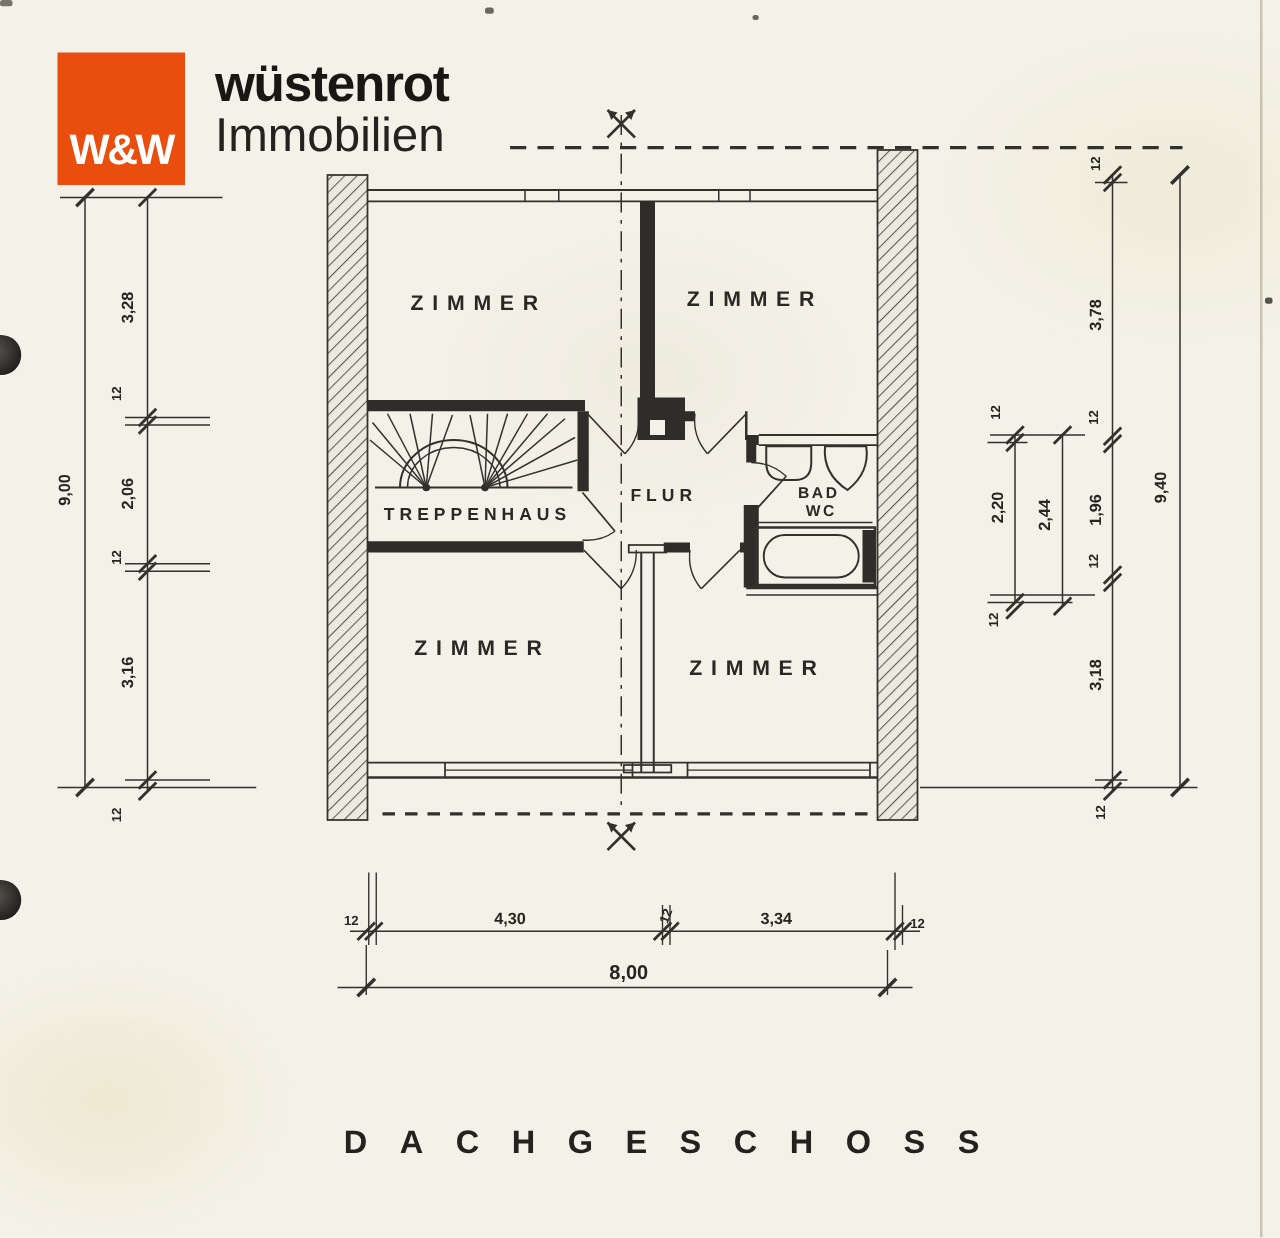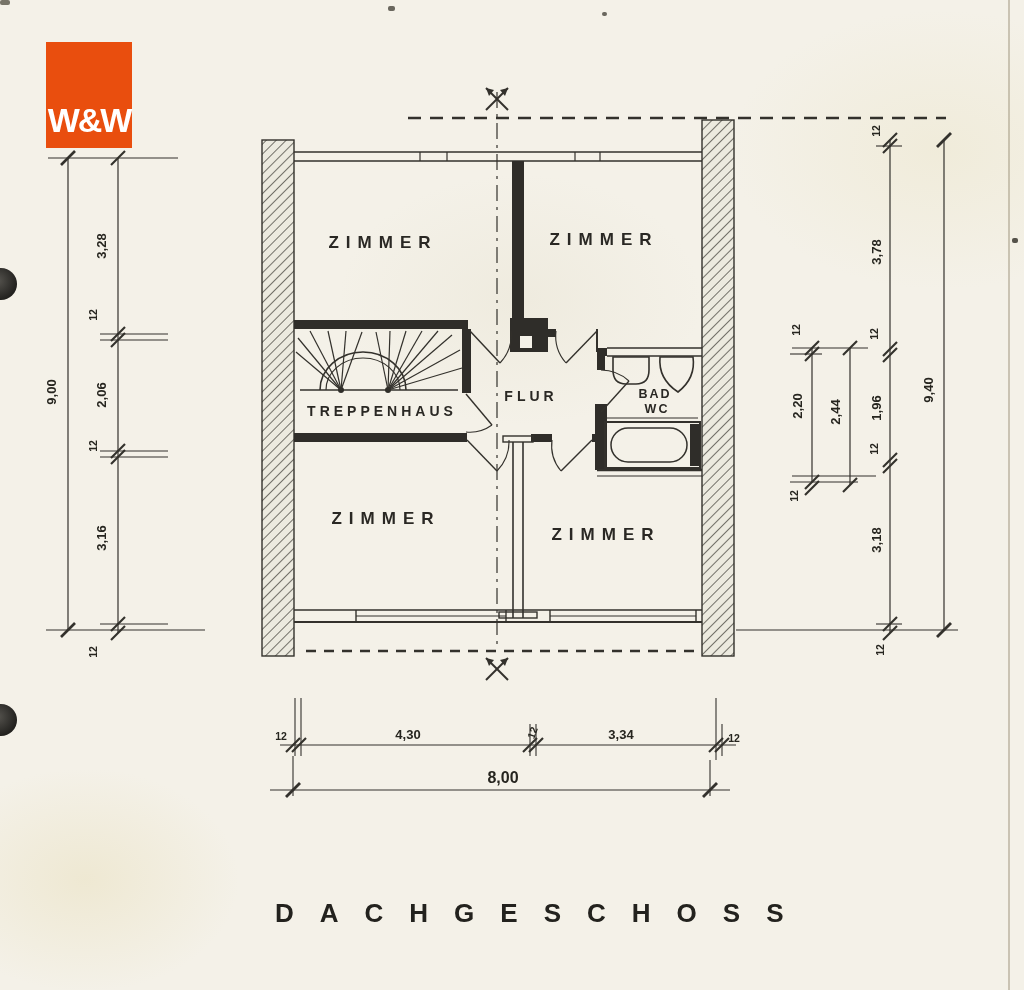--- a/index.html
+++ b/index.html
@@ -6,21 +6,21 @@
   .page{
     position:relative;width:1024px;height:990px;overflow:hidden;
     font-family:"Liberation Sans",sans-serif;
     background:
       radial-gradient(220px 160px at 85px 880px, rgba(228,216,170,.35), transparent 70%),
       radial-gradient(300px 200px at 940px 150px, rgba(231,223,186,.30), transparent 70%),
       radial-gradient(260px 180px at 520px 300px, rgba(215,208,180,.18), transparent 70%),
       #f4f1e8;
   }
   
-  .logo-badge{position:absolute;left:46px;top:42px;width:86px;height:106px;background:#e94e0e;}
+  .logo-badge{position:absolute;left:46px;top:42px;width:102px;height:106px;background:#e94e0e;}
   .logo-monogram{position:absolute;left:0;right:0;bottom:8px;text-align:center;color:#fff;
     font-weight:700;font-size:34px;letter-spacing:-2px;}
   .brand{position:absolute;left:172px;top:46px;color:#191713;}
   .brand-name{font-size:41px;font-weight:700;letter-spacing:-1px;line-height:1.05;}
   .brand-division{font-size:38px;font-weight:400;letter-spacing:0;line-height:1.1;color:#24221e;}
   
   .hole{position:absolute;left:-15px;width:32px;height:32px;border-radius:50%;
     background:radial-gradient(circle at 40% 40%, #55534e, #23221f 70%);}
   .hole-1{top:268px;} .hole-2{top:704px;}
   .edge-line{position:absolute;top:0;left:1008px;width:2px;height:990px;background:rgba(150,140,115,.45);}
@@ -43,20 +43,24 @@
     letter-spacing:26px;fill:#23221e;}
 </style>
 </head>
 <body>
 
 <div class="page">
 
   <div class="logo-badge">
     <div class="logo-monogram">W&amp;W</div>
   </div>
+  <div class="brand">
+    <div class="brand-name">wüstenrot</div>
+    <div class="brand-division">Immobilien</div>
+  </div>
 
   <div class="hole hole-1"></div>
   <div class="hole hole-2"></div>
   <div class="edge-line"></div>
   <div class="speck speck-a"></div>
   <div class="speck speck-b"></div>
   <div class="speck speck-c"></div>
   <div class="speck speck-d"></div>
 
   <svg width="1024" height="990" viewBox="0 0 1024 990">

